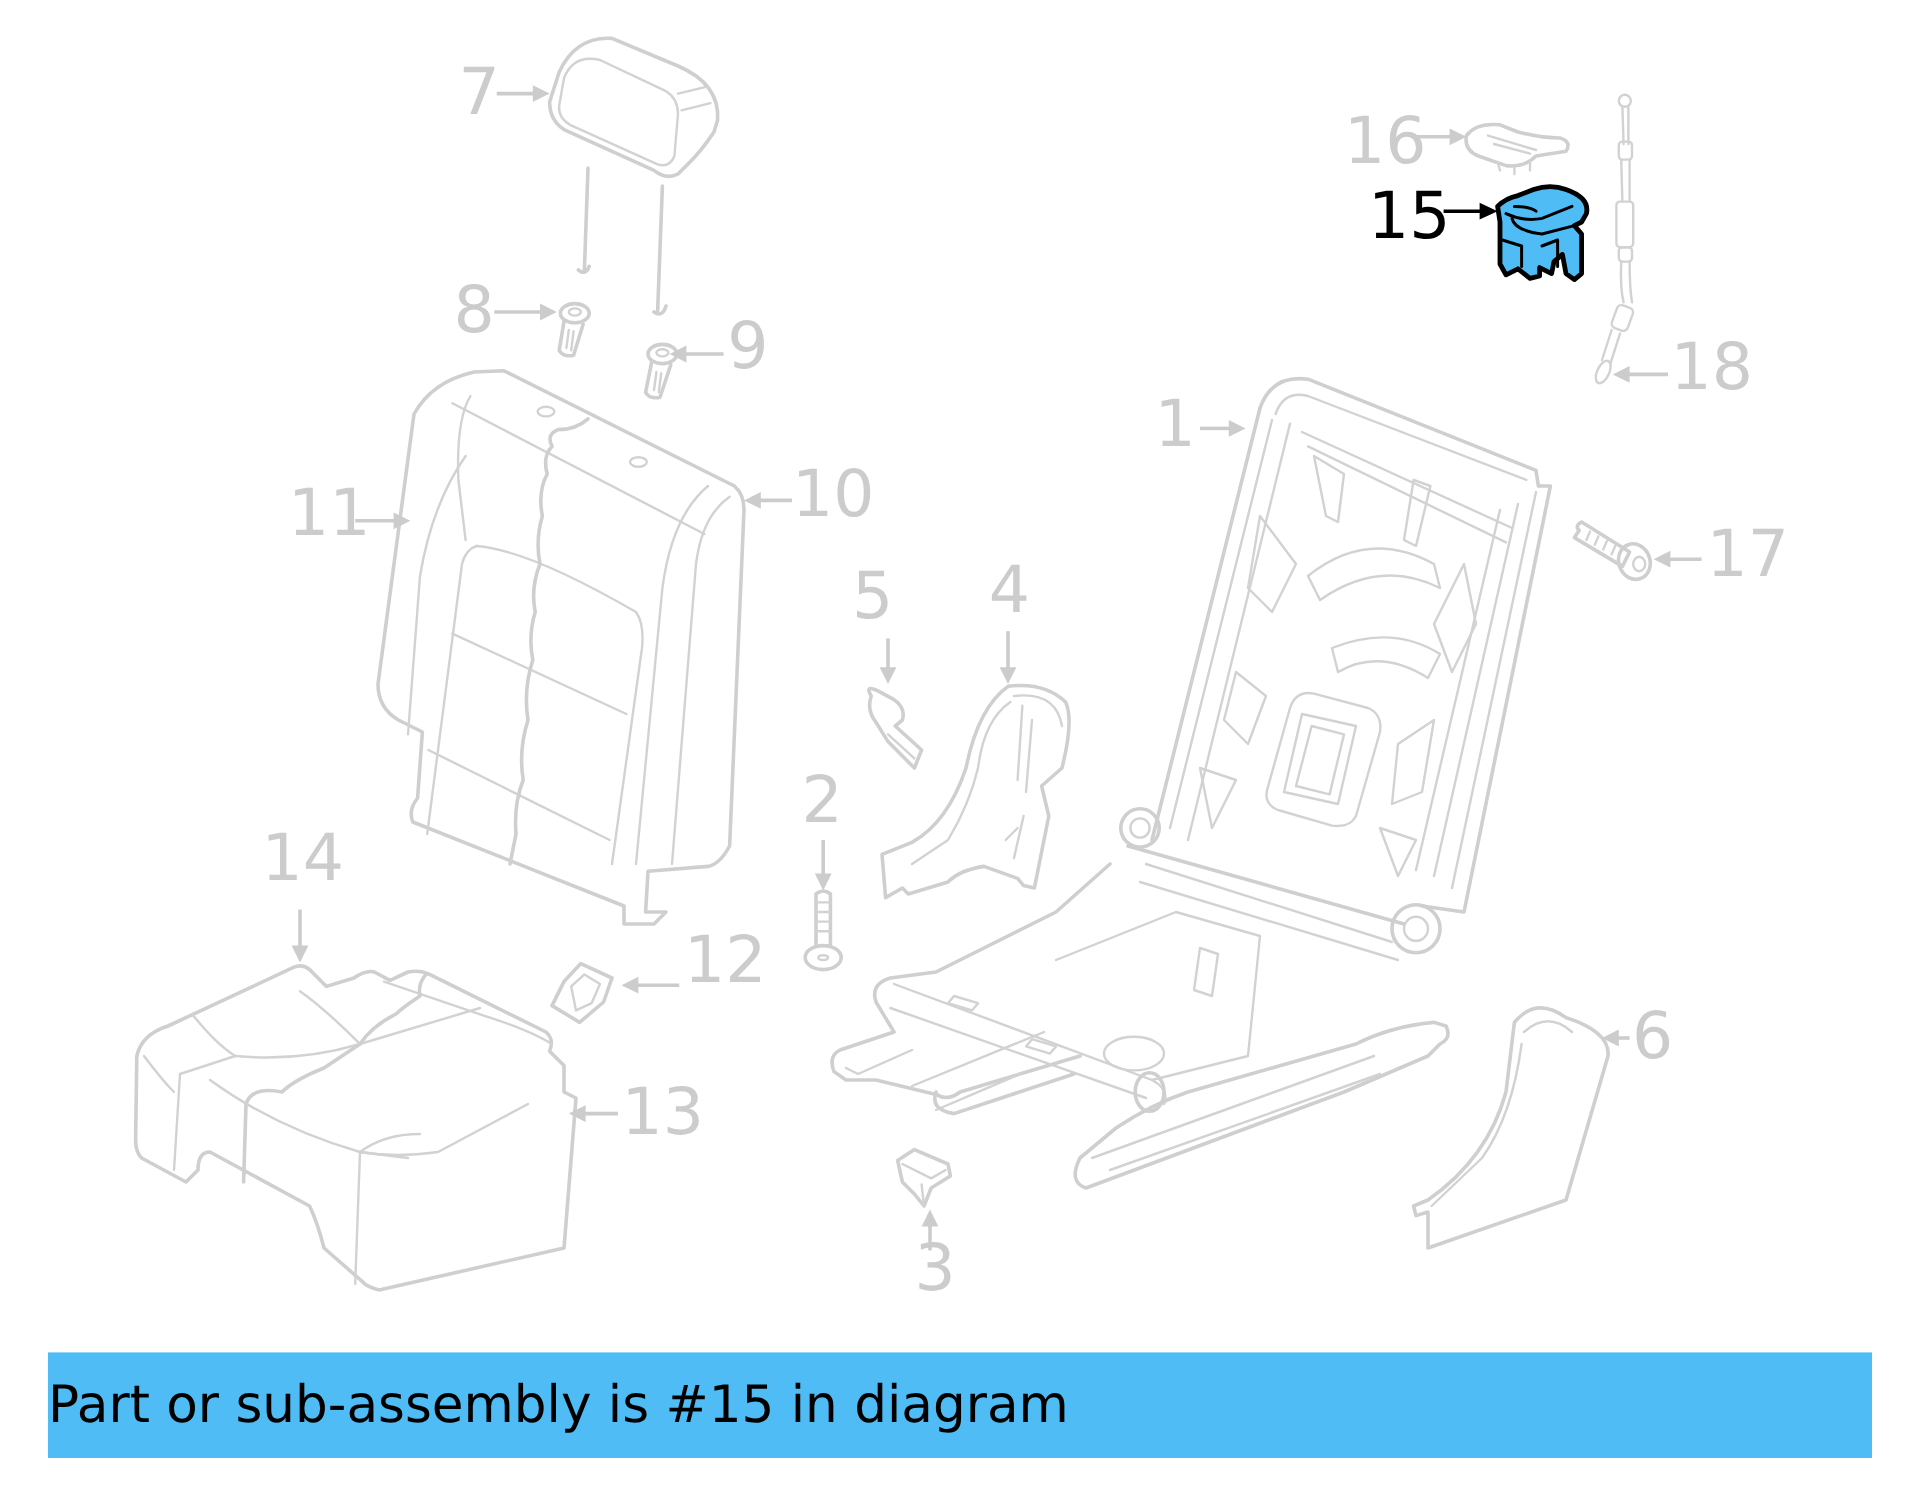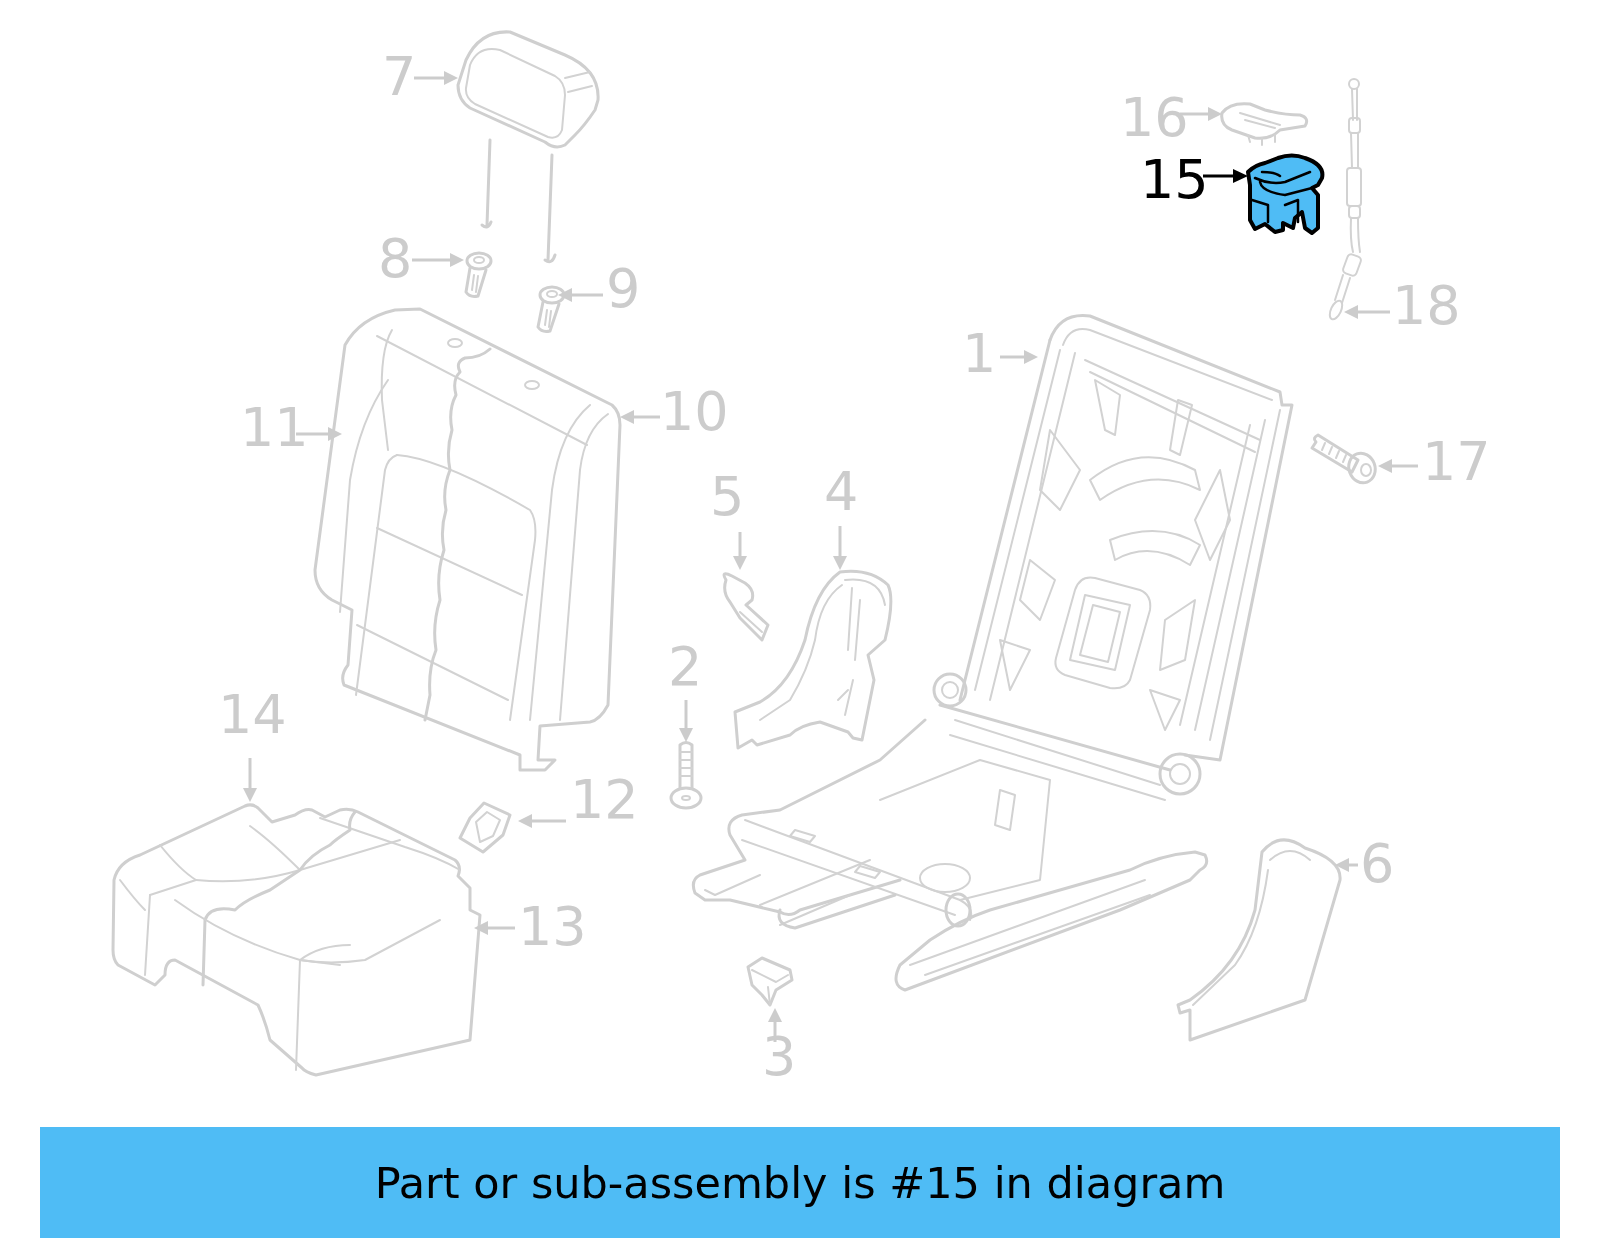--- a/index.html
+++ b/index.html
@@ -8,21 +8,21 @@
   .part { fill: none; stroke: #cfcfcf; stroke-width: 3; stroke-linejoin: round; stroke-linecap: round; }
   .part-thin { fill: none; stroke: #d2d2d2; stroke-width: 2; stroke-linejoin: round; stroke-linecap: round; }
   .leader { stroke: #cccccc; stroke-width: 3; fill: none; }
   .arrowhead { fill: #cccccc; }
   .callout-text { font-family: "DejaVu Sans", sans-serif; font-size: 54px; fill: #cccccc; }
   .callout-text.active { fill: #000000; }
   .leader.active { stroke: #000000; }
   .arrowhead.active { fill: #000000; }
   .highlight { fill: #4fbcf5; stroke: #000000; stroke-width: 4; stroke-linejoin: round; }
   .highlight-line { fill: none; stroke: #000000; stroke-width: 2.5; stroke-linejoin: round; stroke-linecap: round; }
-  #banner { position: absolute; left: 40px; top: 1127px; width: 1520px; height: 111px; background: #4fbcf5; display: flex; flex-direction: column; align-items: center; justify-content: center; }
+  #banner { position: absolute; left: 40px; top: 1127px; width: 1520px; height: 88px; background: #4fbcf5; display: flex; flex-direction: column; align-items: flex-start; justify-content: center; }
   #banner .line { font-family: "DejaVu Sans", sans-serif; font-size: 43px; line-height: 50px; color: #000000; white-space: nowrap; letter-spacing: 0px; }
 </style>
 </head>
 <body>
 
 <svg id="diagram" viewBox="0 0 1600 1100" xmlns="http://www.w3.org/2000/svg">
 
   <g>
     <path class="part" d="M466,60 Q480,30 510,32 L565,55 Q600,70 598,100 L595,110 Q585,125 575,135 L565,145 Q555,150 545,142 L470,108 Q458,100 458,85 Z"></path>
     <path class="part-thin" d="M470,65 Q478,45 500,50 L555,76 Q565,82 565,95 L562,130 Q558,140 548,137 L475,104 Q465,98 466,88 Z"></path>

